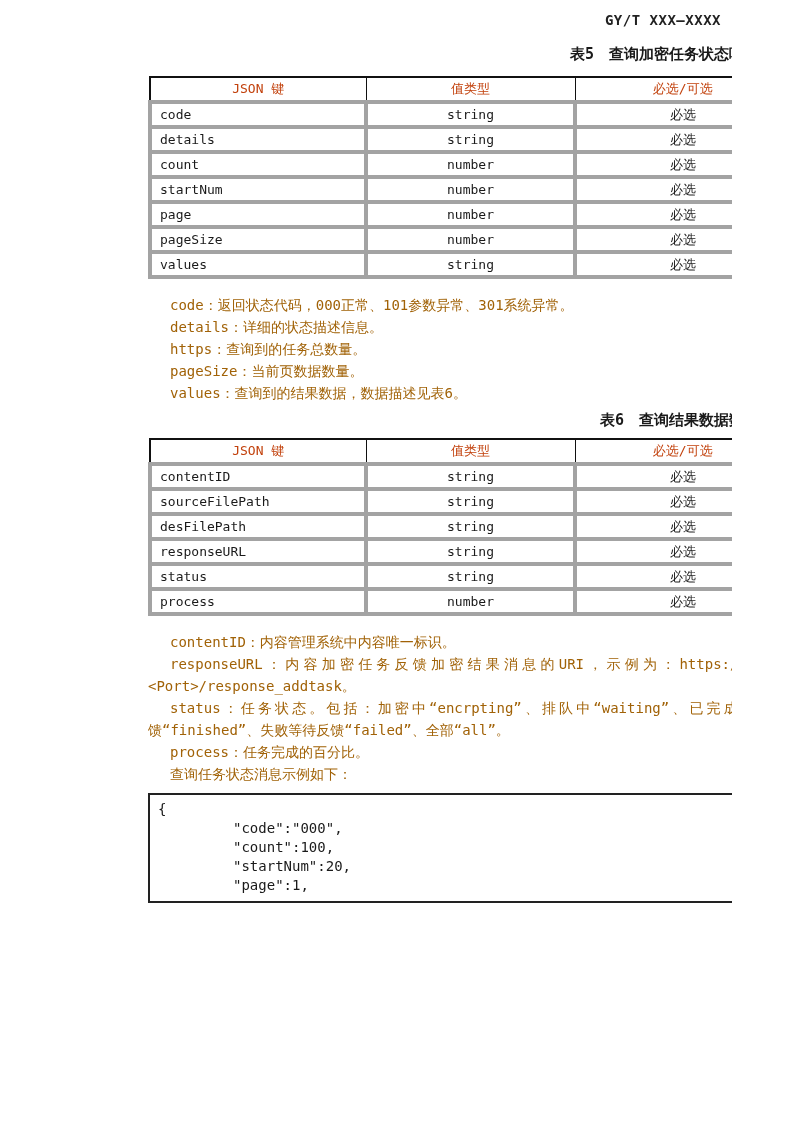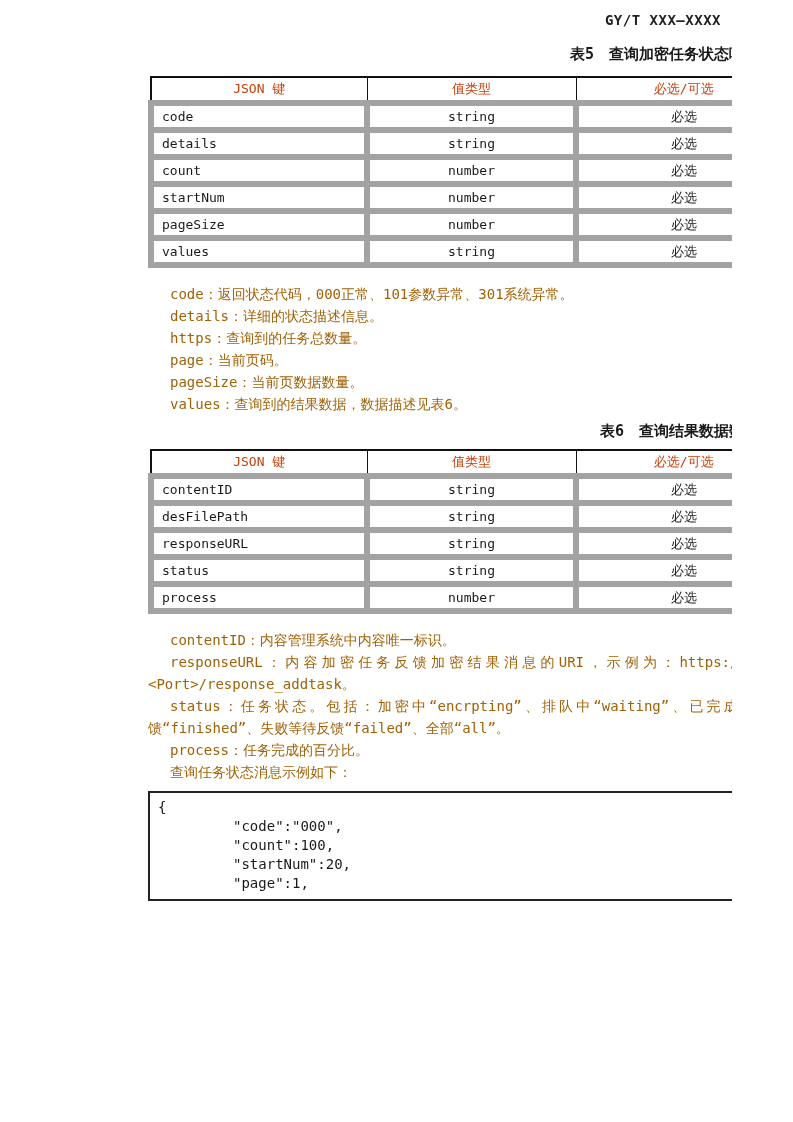--- a/index.html
+++ b/index.html
@@ -46,21 +46,21 @@
     border: 1px solid #111;
     border-bottom: 2px solid #111;
     font-weight: normal;
     font-size: 13px;
     height: 22px;
     text-align: center;
     padding: 0 4px;
     color: #c2410c;
   }
   table.spec-table td {
-    border: 6px solid #a3a3a3;
+    border: 4px solid #a3a3a3;
     font-size: 13px;
     height: 21px;
     padding: 0 4px;
     color: #1a1a1a;
   }
   table.spec-table td.key-cell { text-align: left; padding-left: 8px; }
   table.spec-table td.center-cell { text-align: center; }
   col.c1 { width: 216px; }
   col.c2 { width: 209px; }
   col.c3 { width: 216px; }
@@ -137,37 +137,41 @@
           <td class="key-cell">count</td>
           <td class="center-cell">number</td>
           <td class="center-cell">必选</td>
         </tr>
         <tr>
           <td class="key-cell">startNum</td>
           <td class="center-cell">number</td>
           <td class="center-cell">必选</td>
         </tr>
         <tr>
+          <td class="key-cell">page</td>
+          <td class="center-cell">number</td>
+          <td class="center-cell">必选</td>
+        </tr>
+        <tr>
           <td class="key-cell">pageSize</td>
           <td class="center-cell">number</td>
           <td class="center-cell">必选</td>
         </tr>
         <tr>
           <td class="key-cell">values</td>
           <td class="center-cell">string</td>
           <td class="center-cell">必选</td>
         </tr>
       </tbody>
     </table>
 
     <div class="notes">
       <p>code：返回状态代码，000正常、101参数异常、301系统异常。</p>
       <p>details：详细的状态描述信息。</p>
       <p>https：查询到的任务总数量。</p>
-      <p>page：当前页码。</p>
       <p>pageSize：当前页数据数量。</p>
       <p>values：查询到的结果数据，数据描述见表6。</p>
     </div>
 
     <h3 class="table-title" style="margin-top:7px;">表6　查询结果数据数据描述</h3>
 
     <table class="spec-table" style="margin-top:9px;">
       <colgroup>
           <col class="c1">
           <col class="c2">
@@ -180,20 +184,25 @@
           <th>必选/可选</th>
         </tr>
       </thead>
       <tbody>
         <tr>
           <td class="key-cell">contentID</td>
           <td class="center-cell">string</td>
           <td class="center-cell">必选</td>
         </tr>
         <tr>
+          <td class="key-cell">sourceFilePath</td>
+          <td class="center-cell">string</td>
+          <td class="center-cell">必选</td>
+        </tr>
+        <tr>
           <td class="key-cell">desFilePath</td>
           <td class="center-cell">string</td>
           <td class="center-cell">必选</td>
         </tr>
         <tr>
           <td class="key-cell">responseURL</td>
           <td class="center-cell">string</td>
           <td class="center-cell">必选</td>
         </tr>
         <tr>

